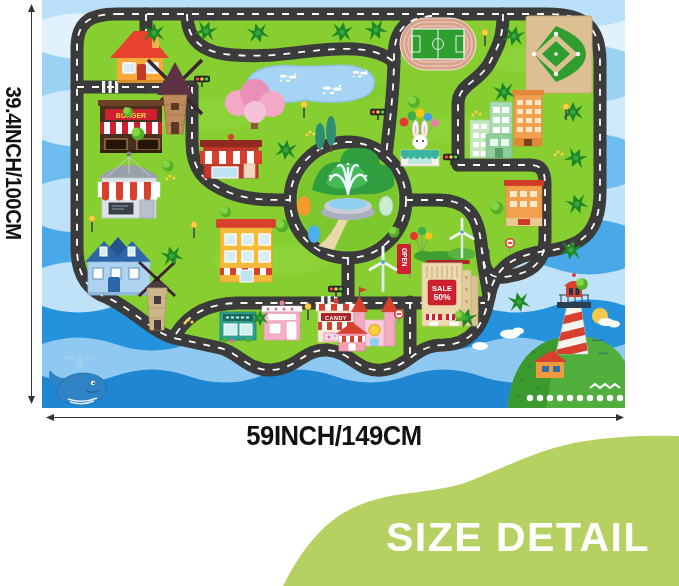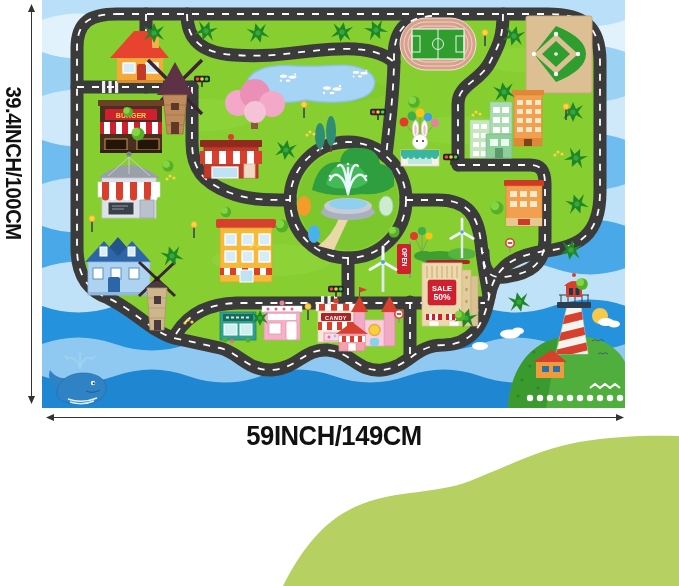--- a/index.html
+++ b/index.html
@@ -708,13 +708,14 @@
     <g stroke="#333" fill="#333">
       <line x1="52" y1="417.5" x2="618" y2="417.5" stroke-width="1"></line>
       <path d="M 46,417.5 L 54,414 L 54,421 Z" stroke="none"></path>
       <path d="M 624,417.5 L 616,414 L 616,421 Z" stroke="none"></path>
     </g>
     <path d="M 283,586 C 305,542 330,516 362,504 C 398,490 436,494 470,481 C 508,466 540,449 579,442 C 614,436 650,435 679,436 L 679,586 Z" fill="#b6d161"></path>
   </svg>
 
   <div id="height-label" class="dimlabel">39.4INCH/100CM</div>
   <div id="width-label" class="dimlabel">59INCH/149CM</div>
+  <div id="badge-label">SIZE DETAIL</div>
 </div>
 
 </body></html>

